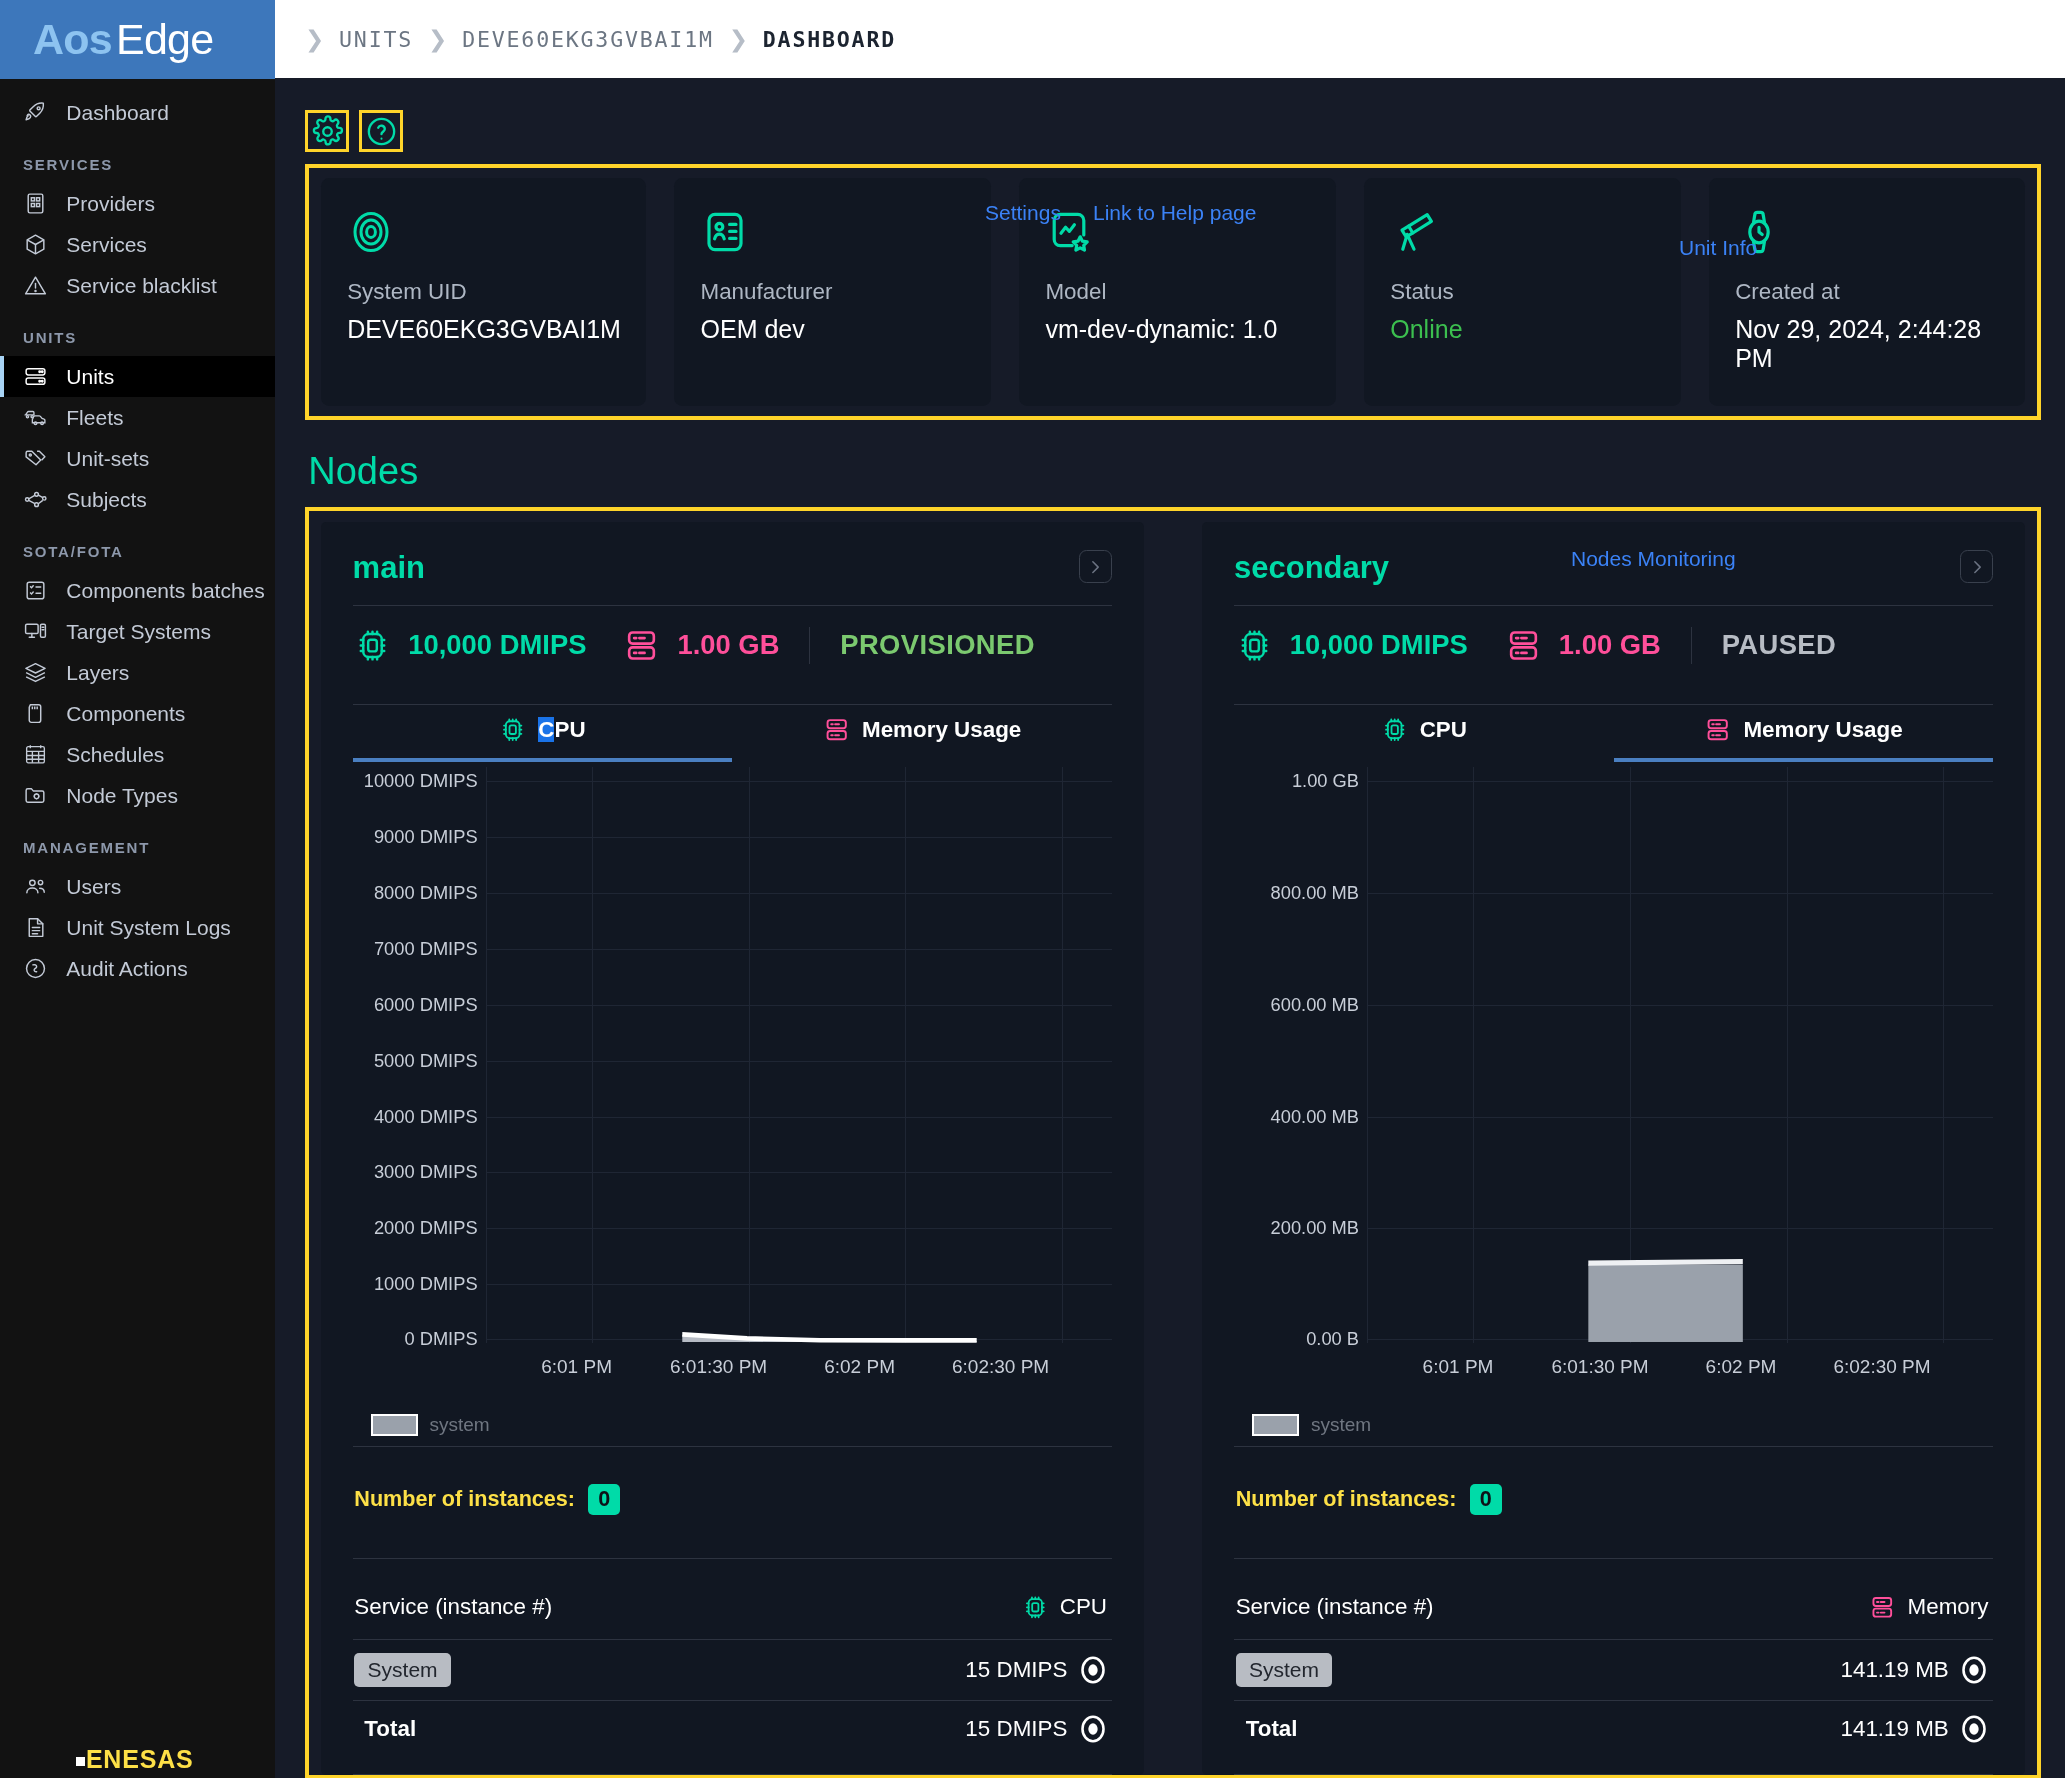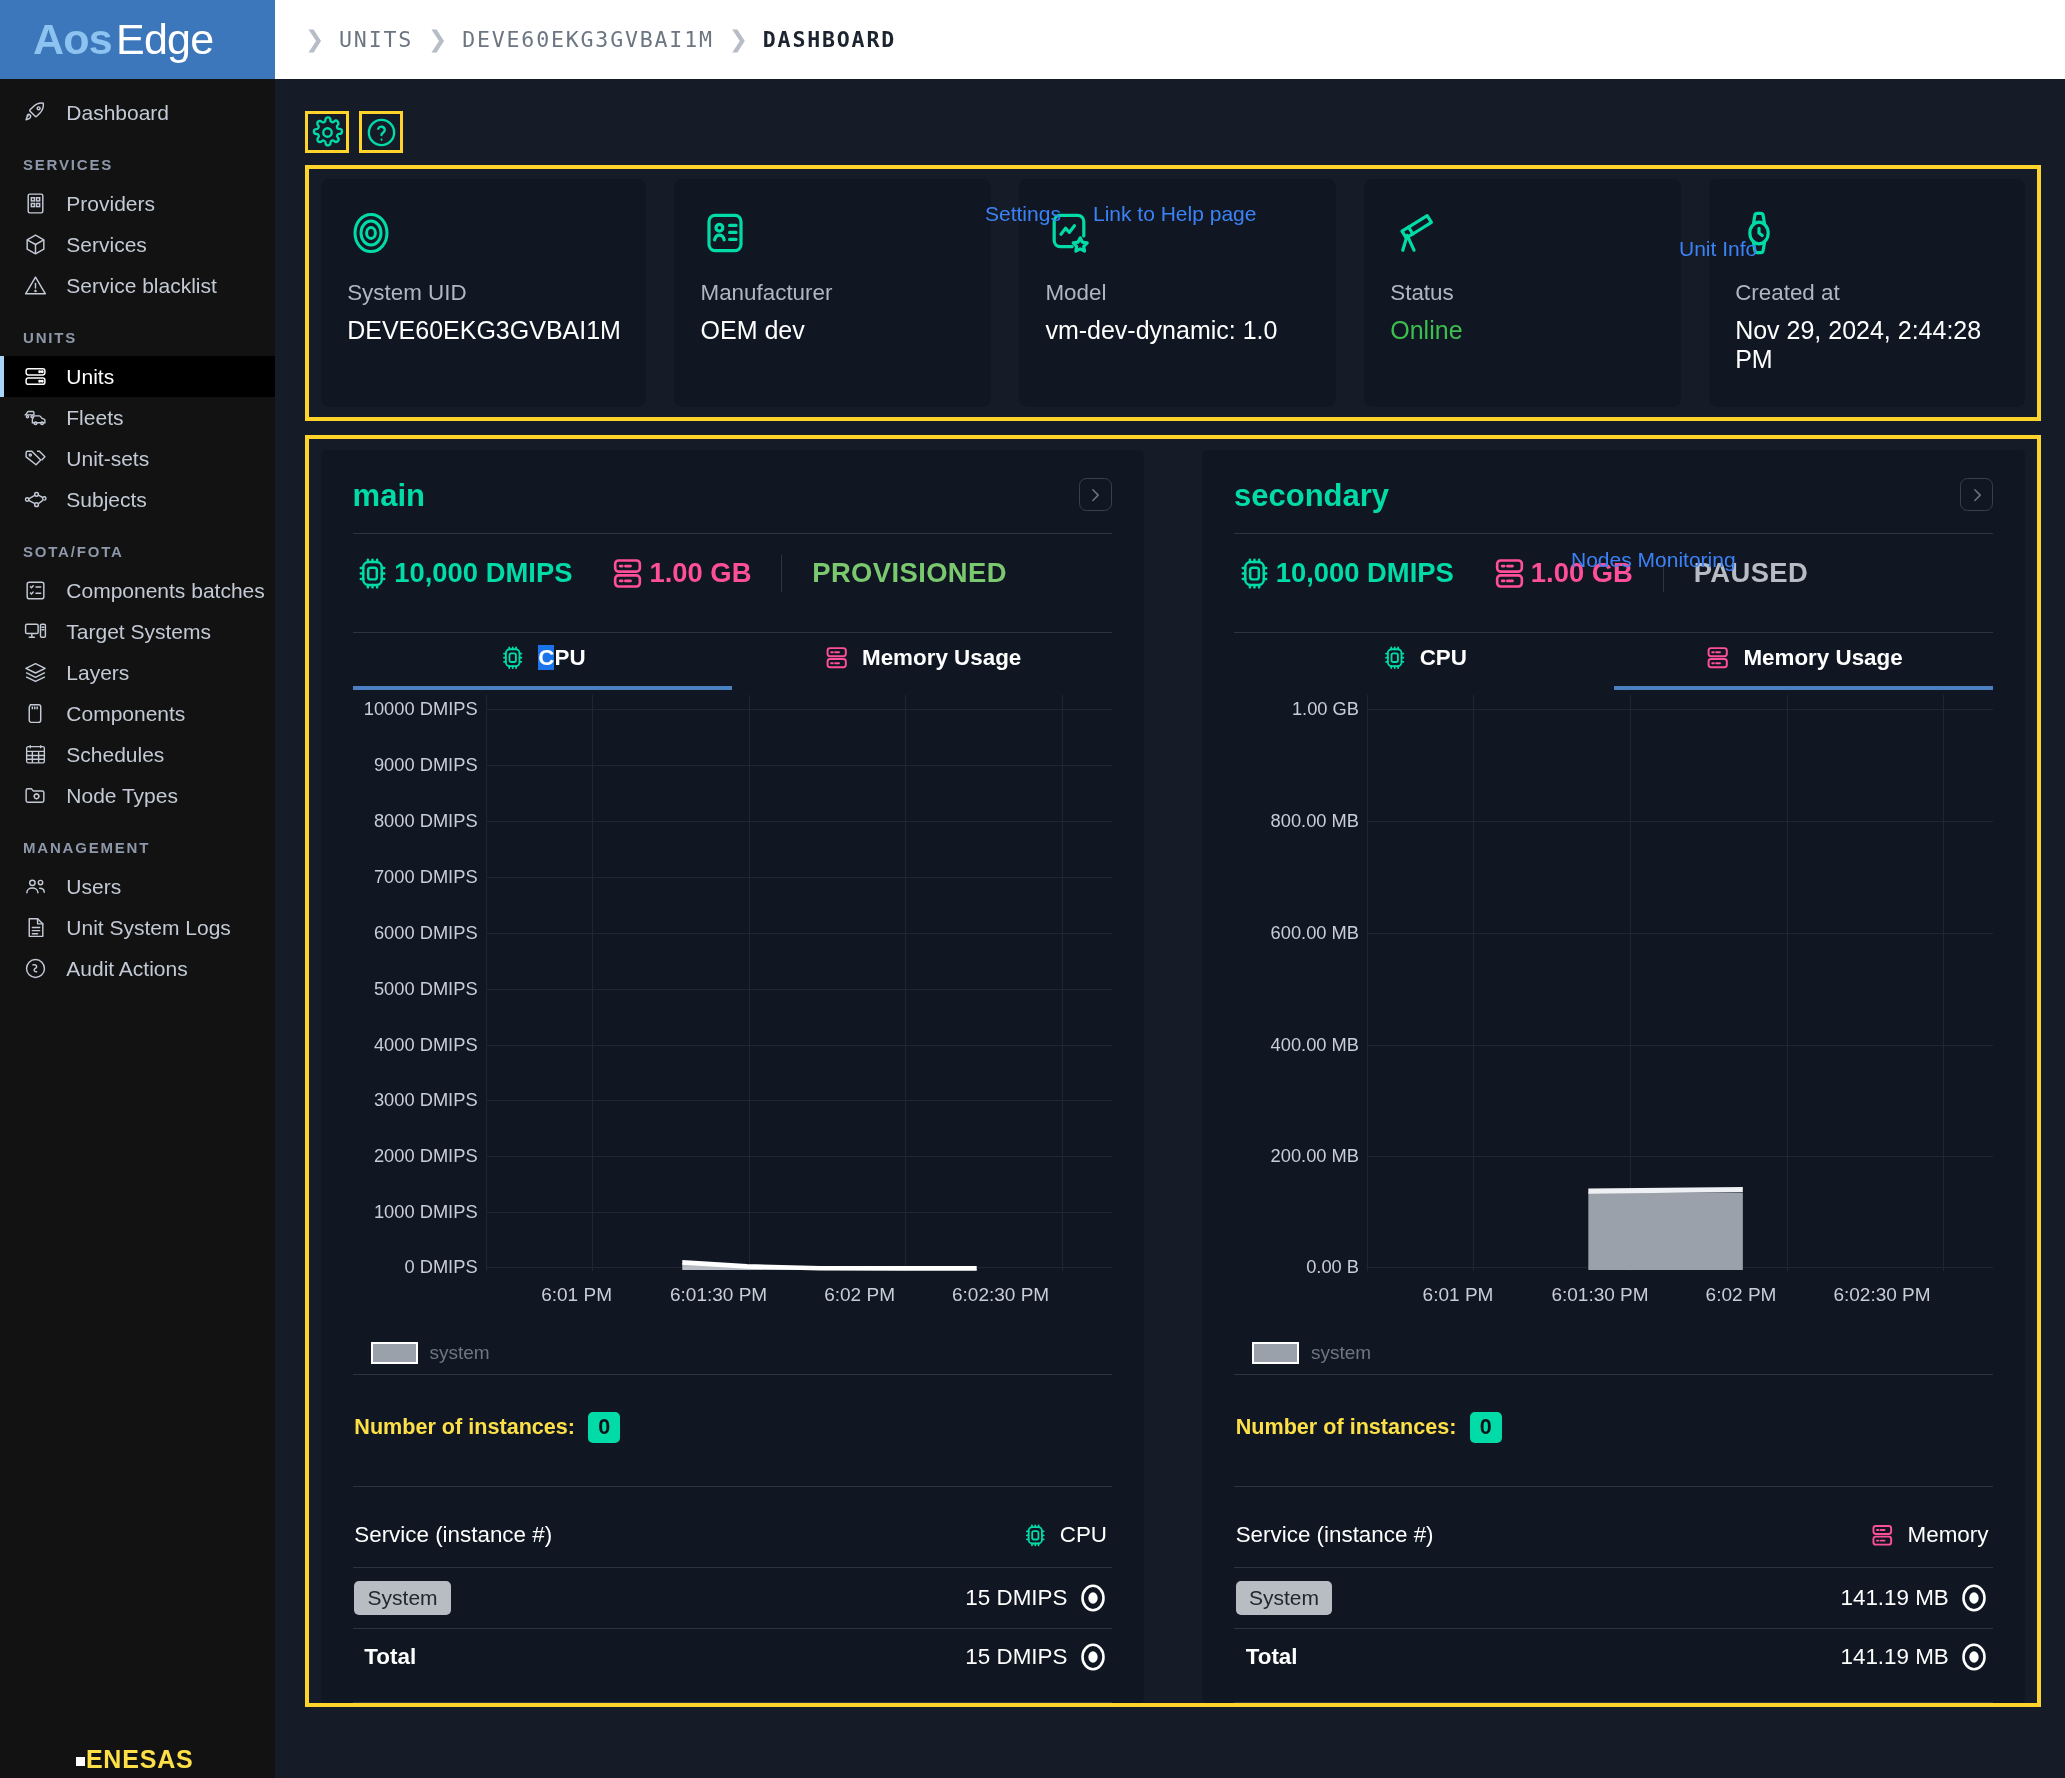--- a/index.html
+++ b/index.html
@@ -109,21 +109,21 @@
   .node-head { display: flex; align-items: flex-start; justify-content: space-between; }
   .node-name { color: #00dba8; font-size: 31px; font-weight: 700; }
   .chev-btn {
     width: 33px; height: 33px; border: 1.7px solid #39404d; border-radius: 7.5px;
     display: flex; align-items: center; justify-content: center; cursor: pointer;
   }
   .chev-btn svg { width: 18.3px; height: 18.3px; display:block; }
   .hr { height: 0.8px; background: #2d3340; margin: 18.3px 0 0 0; }
 
   .node-stats { display: flex; align-items: center; gap: 0; padding: 21.6px 0 21.6px 1.7px; }
-  .stat { display: flex; align-items: center; gap: 3px; }
+  .stat { display: flex; align-items: center; gap: 17px; }
   .stat .sico { width: 37px; height: 37px; display:block; }
   .stat .sico svg { width: 37px; height: 37px; display: block;}
   .stat .sval { font-size: 27.4px; font-weight: 700; }
   .sval.cpu { color: #00dba8; }
   .sval.mem { color: #ff4f9a; }
   .vdiv { width: 0.8px; align-self: stretch; background: #2d3340; margin: 0 30px; }
   .status-txt { font-size: 27.4px; font-weight: 700; letter-spacing: 0.4px; }
   .status-txt.provisioned { color: #7bc96f; }
   .status-txt.paused { color: #b7bcc4; }
 
@@ -488,20 +488,21 @@
                   <path d="M12 9.7V12l1.6 1.3"></path>
                 </svg>
             </span>
             <div class="info-label">Created at</div>
             <div class="info-value">Nov 29, 2024, 2:44:28 PM</div>
           </div>
 
         </div>
       </div>
 
+      <div class="nodes-title">Nodes</div>
 
       <div class="nodes-wrap annot-box">
         <div class="nodes-grid">
 
           <section class="node-card">
             <div class="node-head">
               <div class="node-name">main</div>
               <div class="chev-btn">
                 <svg viewBox="0 0 24 24" fill="none" stroke="#6b7382" stroke-width="2" stroke-linecap="round" stroke-linejoin="round">
                     <path d="M9 5l7 7-7 7"></path>

